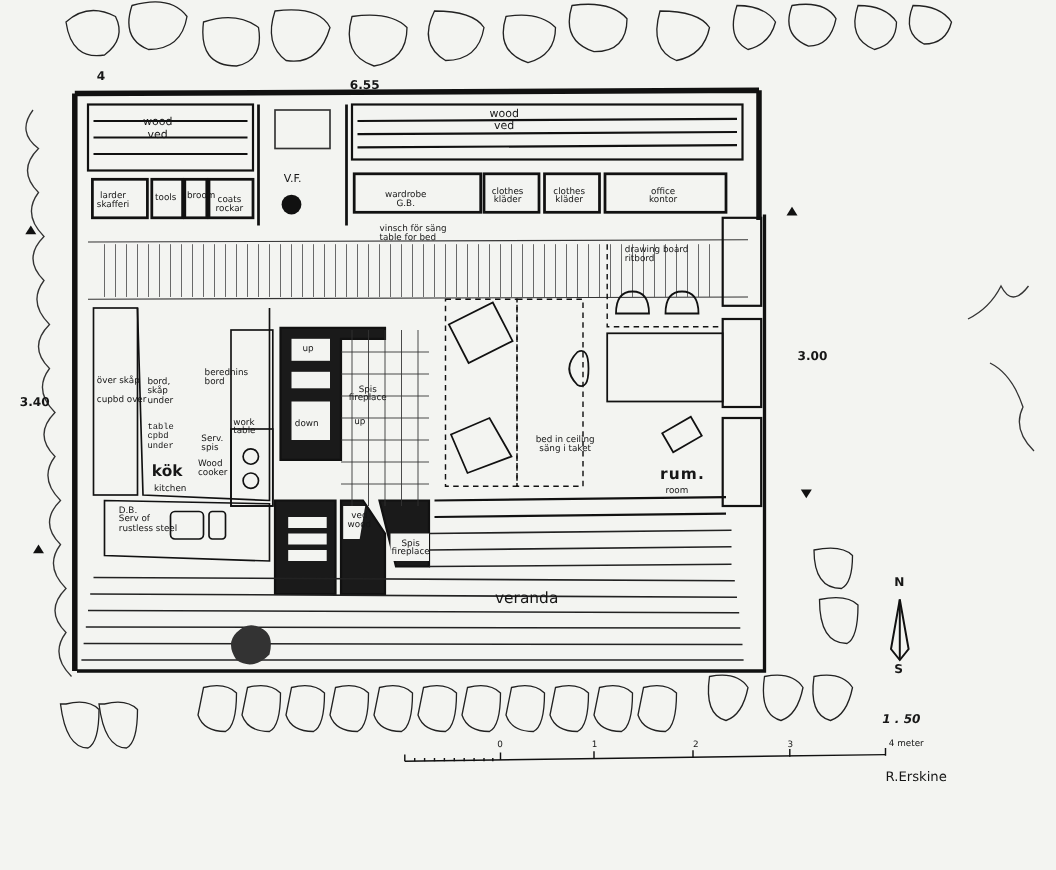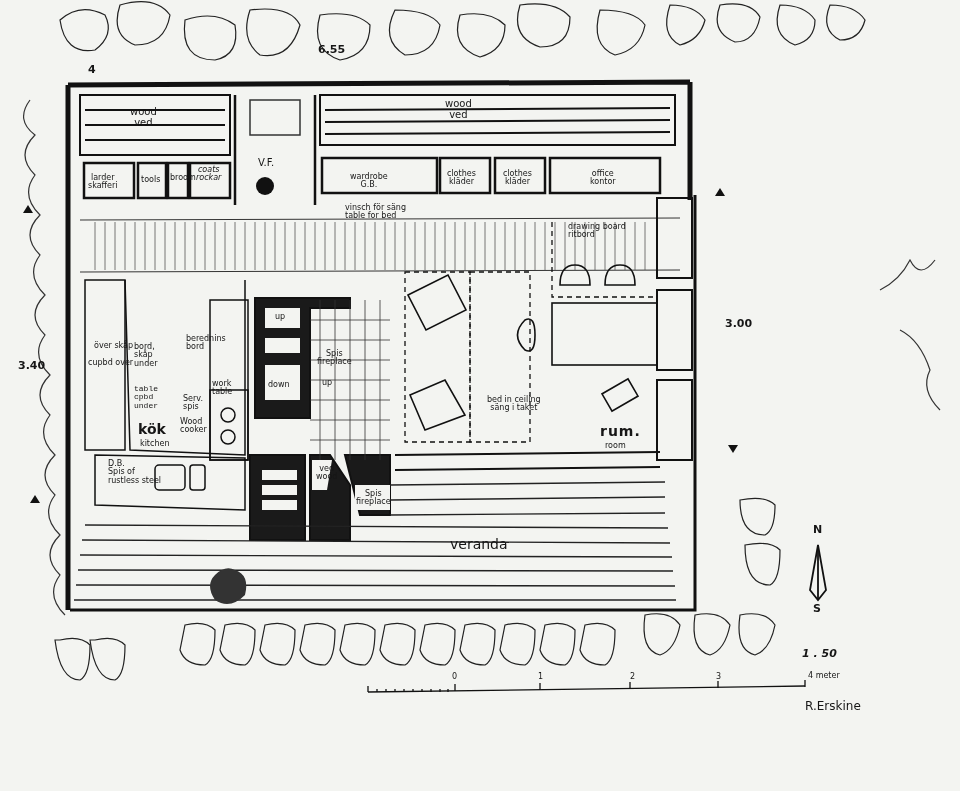--- a/index.html
+++ b/index.html
@@ -181,52 +181,52 @@
   </g>
 
   <g fill="#111">
     <path d="M720 188 l5 8 h-10z"></path>
       <path d="M28 205 l5 8 h-10z"></path>
       <path d="M35 495 l5 8 h-10z"></path>
       <path d="M728 445 h10 l-5 8z"></path>
   </g>
 </svg>
 
-<div class="lbl dim" style="left:318px;top:44px;">6.55</div>
+<div class="lbl dim" style="left:318px;top:72px;">6.55</div>
 <div class="lbl dim" style="left:18px;top:360px;">3.40</div>
 <div class="lbl dim" style="left:725px;top:318px;">3.00</div>
 <div class="lbl dim" style="left:88px;top:64px;">4</div>
 
 <div class="lbl m" style="left:130px;top:107px;"><span>wood</span><br><span>ved</span></div>
 <div class="lbl m" style="left:445px;top:99px;"><span>wood</span><br><span>ved</span></div>
 
 <div class="lbl s" style="left:88px;top:174px;"><span>larder</span><br><span>skafferi</span></div>
 <div class="lbl s" style="left:141px;top:176px;">tools</div>
 <div class="lbl s" style="left:170px;top:174px;">broom</div>
-<div class="lbl s" style="left:196px;top:166px;font-style:italic;"><span>coats</span><br><span>rockar</span></div>
+<div class="lbl s" style="left:196px;top:178px;"><span>coats</span><br><span>rockar</span></div>
 <div class="lbl m" style="left:258px;top:158px;">V.F.</div>
 
 <div class="lbl s" style="left:350px;top:173px;"><span>wardrobe</span><br><span>G.B.</span></div>
 <div class="lbl s" style="left:447px;top:170px;"><span>clothes</span><br><span>kläder</span></div>
 <div class="lbl s" style="left:503px;top:170px;"><span>clothes</span><br><span>kläder</span></div>
 <div class="lbl s" style="left:590px;top:170px;"><span>office</span><br><span>kontor</span></div>
 
 <div class="lbl s" style="left:345px;top:204px;text-align:left;"><span>vinsch för säng</span><br><span>table for bed</span></div>
 <div class="lbl s" style="left:568px;top:223px;text-align:left;"><span>drawing board</span><br><span>ritbord</span></div>
 
-<div class="lbl s" style="left:88px;top:342px;text-align:right;"><span>över skåp</span><br><br><span>cupbd over</span></div>
+<div class="lbl s" style="left:88px;top:342px;text-align:left;"><span>över skåp</span><br><br><span>cupbd over</span></div>
 <div class="lbl s" style="left:134px;top:343px;text-align:left;width:40px;white-space:normal;">bord, skåp under</div>
 <div class="lbl s" style="left:134px;top:385px;text-align:left;width:40px;white-space:normal;font-family:Liberation Mono, monospace;">table cpbd under</div>
 <div class="lbl s" style="left:186px;top:335px;text-align:left;width:40px;white-space:normal;">berednins bord</div>
 <div class="lbl s" style="left:212px;top:356px;text-align:left;width:32px;white-space:normal;margin-top:24px;">work table</div>
 <div class="lbl s" style="left:183px;top:395px;text-align:left;width:26px;white-space:normal;">Serv. spis</div>
 <div class="lbl s" style="left:180px;top:418px;text-align:left;width:30px;white-space:normal;">Wood cooker</div>
 <div class="lbl" style="left:138px;top:422px;font-size:14px;font-weight:bold;">kök</div>
 <div class="lbl s" style="left:140px;top:440px;">kitchen</div>
-<div class="lbl s" style="left:108px;top:460px;text-align:left;"><span>D.B.</span><br><span>Spis of</span><br><span>rustless steel</span></div>
+<div class="lbl s" style="left:108px;top:460px;text-align:left;"><span>D.B.</span><br><span>Serv of</span><br><span>rustless steel</span></div>
 
 <div class="lbl s" style="left:275px;top:313px;">up</div>
 <div class="lbl s" style="left:268px;top:381px;">down</div>
 <div class="lbl s" style="left:322px;top:379px;">up</div>
 <div class="lbl s" style="left:317px;top:350px;"><span>Spis</span><br><span>fireplace</span></div>
 <div class="lbl s" style="left:270px;top:485px;color:#f3f4f1;">up</div>
 <div class="lbl s" style="left:316px;top:465px;"><span>ved</span><br><span>wood</span></div>
 <div class="lbl s" style="left:356px;top:490px;"><span>Spis</span><br><span>fireplace</span></div>
 
 <div class="lbl s" style="left:487px;top:396px;"><span>bed in ceiling</span><br><span>säng i taket</span></div>

